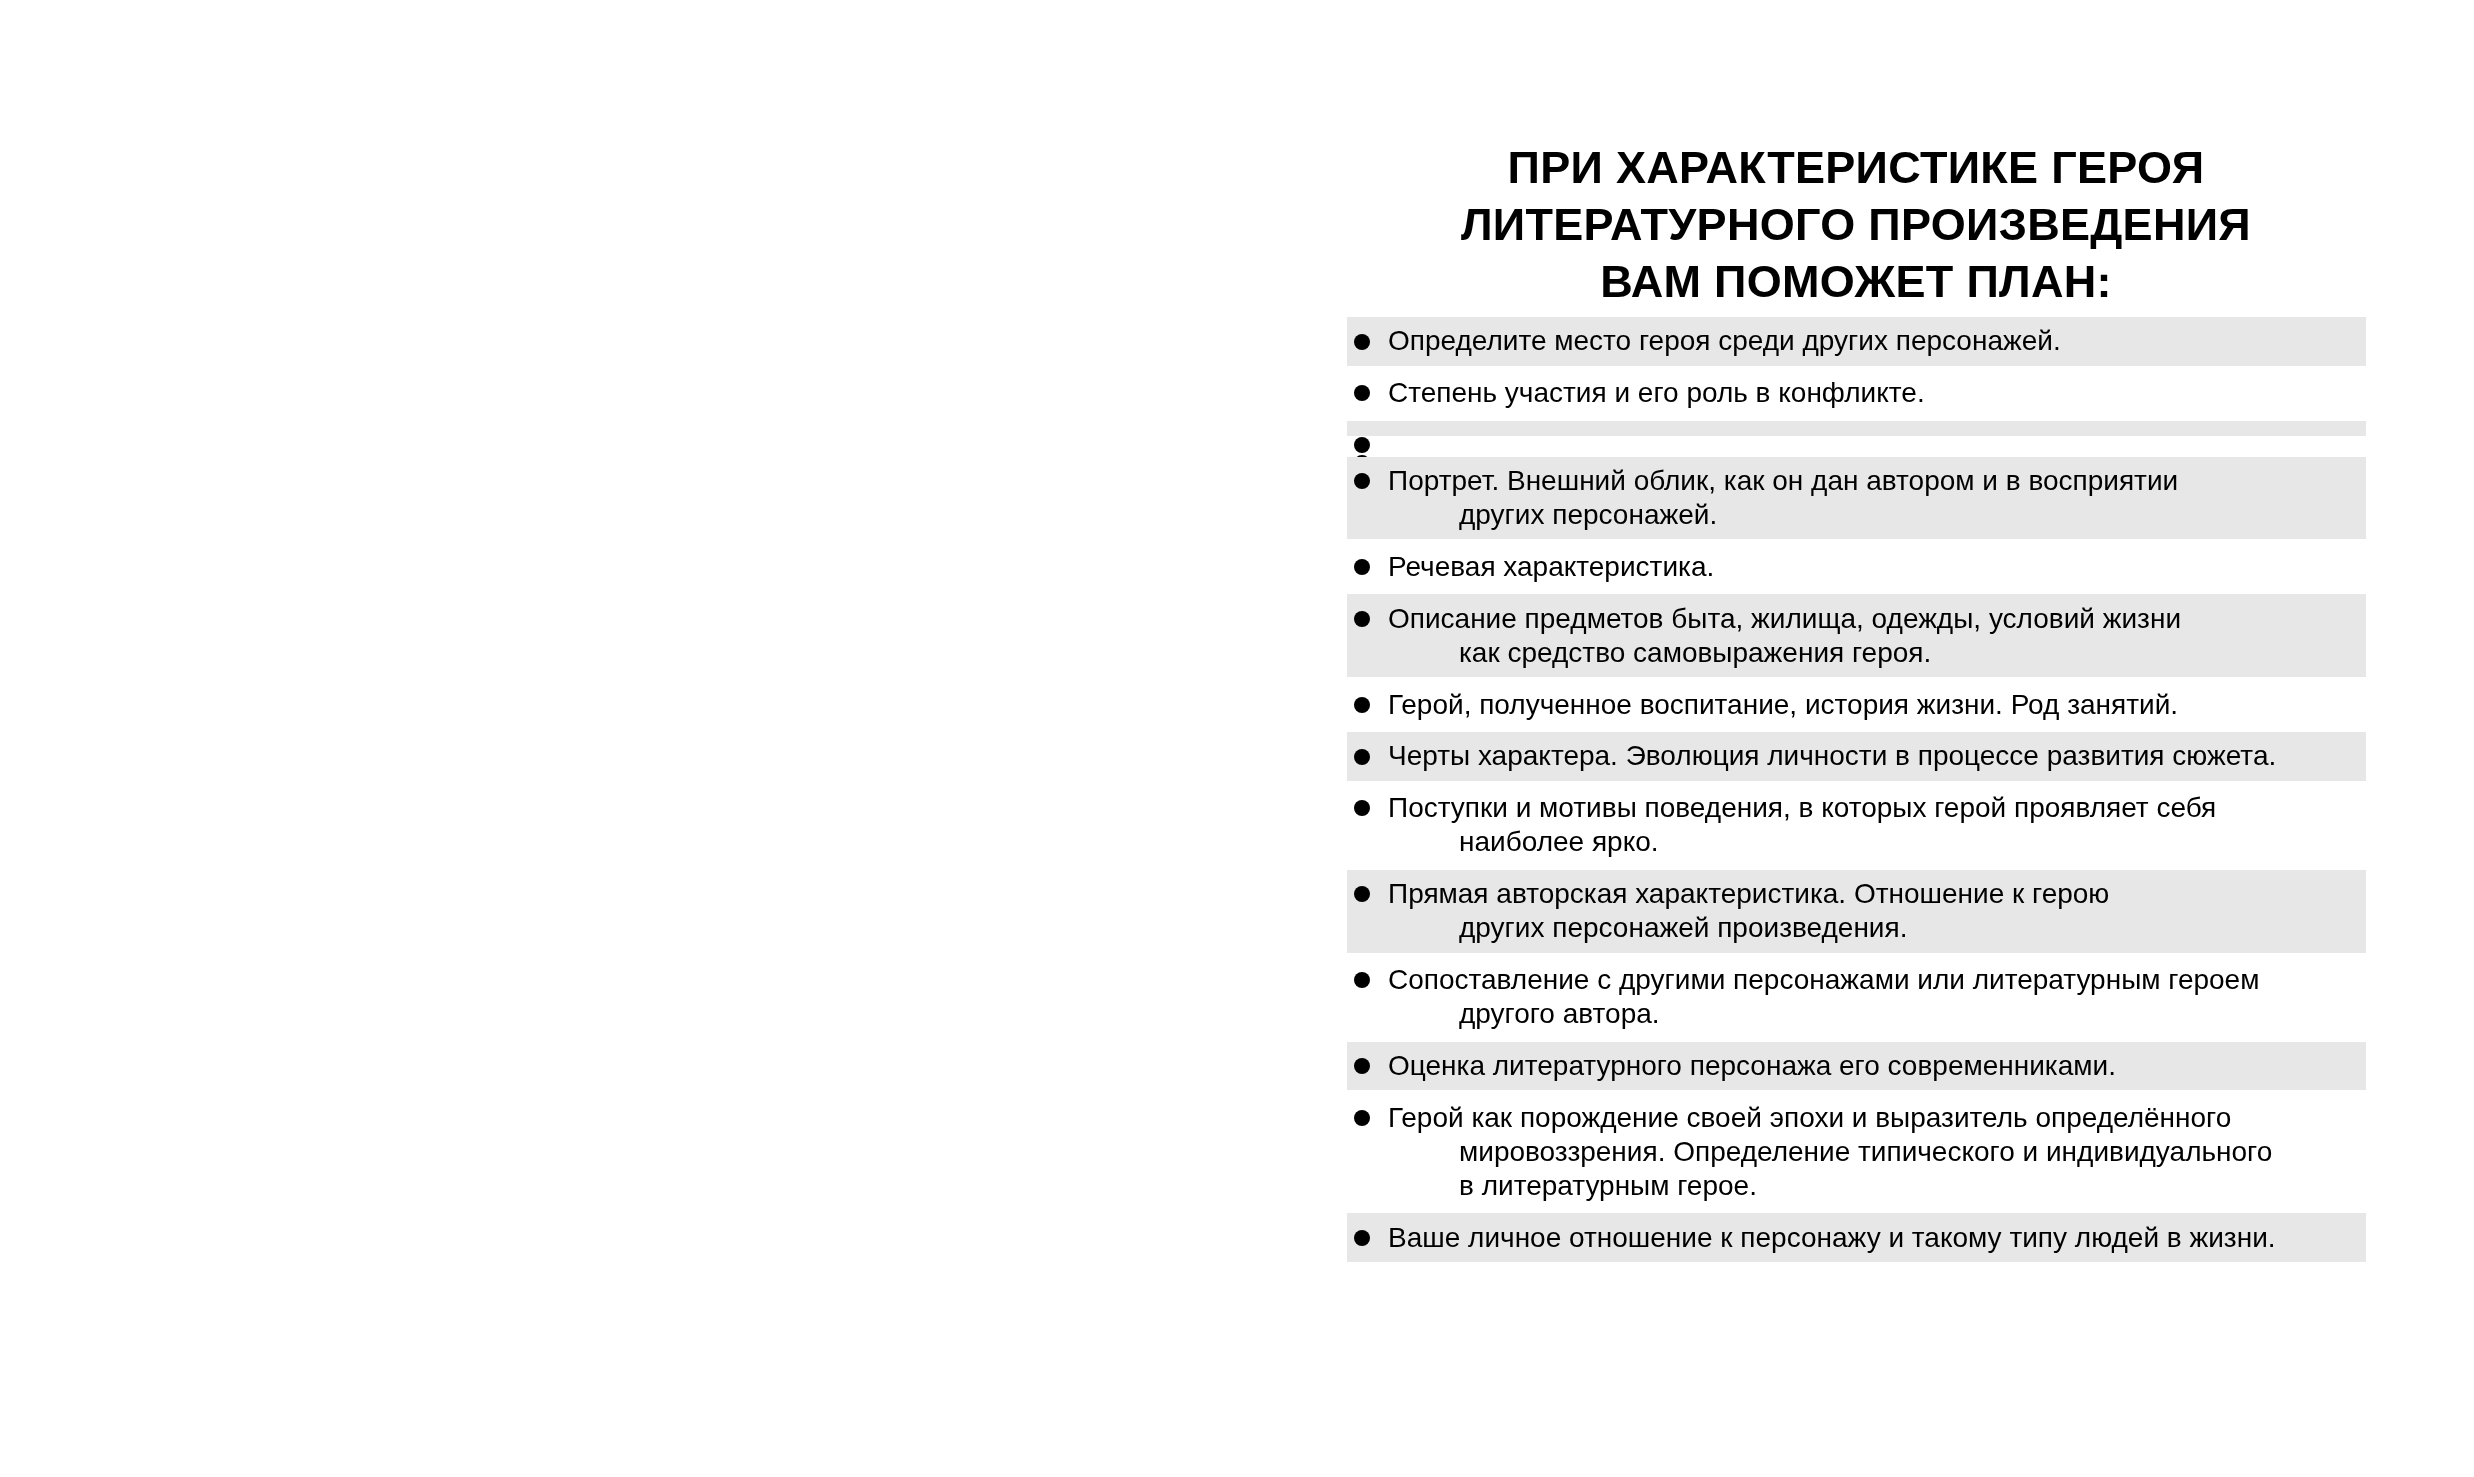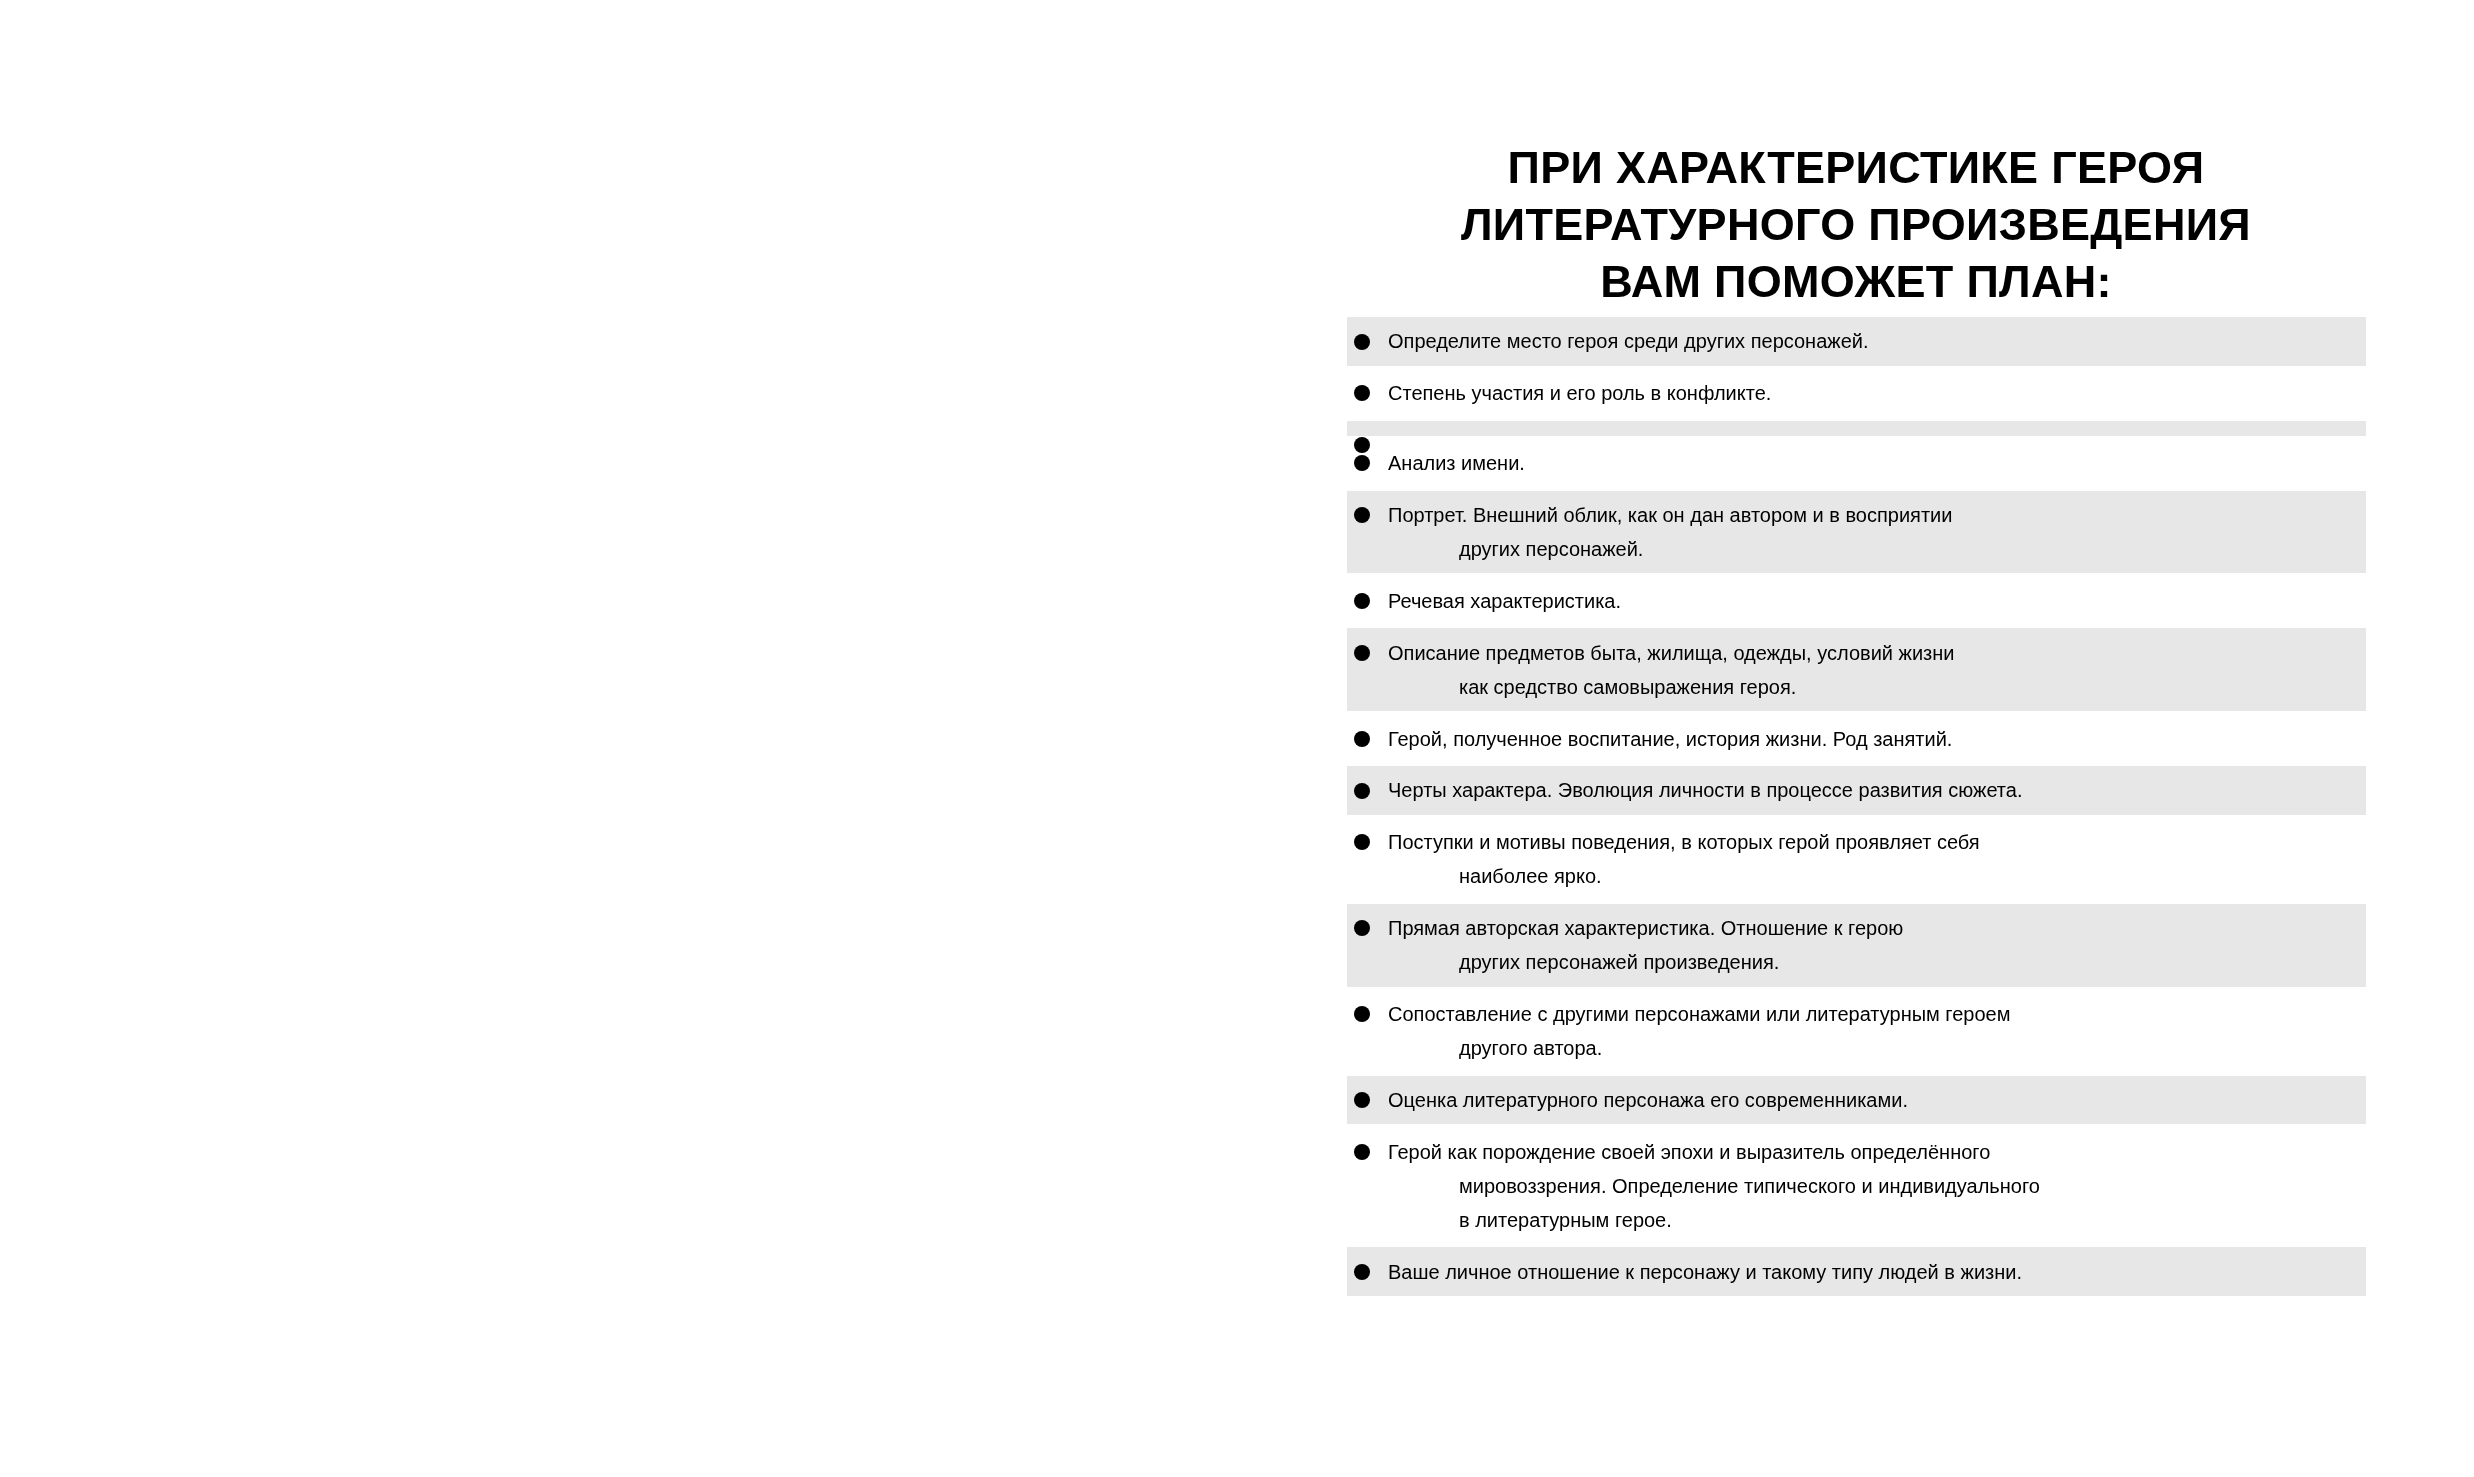--- a/index.html
+++ b/index.html
@@ -29,21 +29,21 @@
     color: #000000;
   }
   .plan {
     position: absolute;
     left: 1347px;
     top: 317px;
     width: 1019px;
     margin: 0;
     padding: 0;
     list-style: none;
-    font-size: 20px;
+    font-size: 28px;
   }
   .plan-item {
     position: relative;
     padding: 7.4px 5px 7.4px 41px;
   }
   .plan-item.shaded {
     background: #e7e7e7;
   }
   .plan-item.plain {
     margin: 3.1px 0;
@@ -87,21 +87,20 @@
       <span class="bullet"></span>
       <div class="line">Степень участия и его роль в конфликте.</div>
     </li>
 
     <li class="plan-item shaded">
       <span class="bullet"></span>
     </li>
 
     <li class="plan-item plain">
       <span class="bullet"></span>
-      <div class="line">Анализ имени.</div>
     </li>
 
     <li class="plan-item shaded">
       <span class="bullet"></span>
       <div class="line">Портрет. Внешний облик, как он дан автором и в восприятии</div>
       <div class="line cont">других персонажей.</div>
     </li>
 
     <li class="plan-item plain">
       <span class="bullet"></span>

